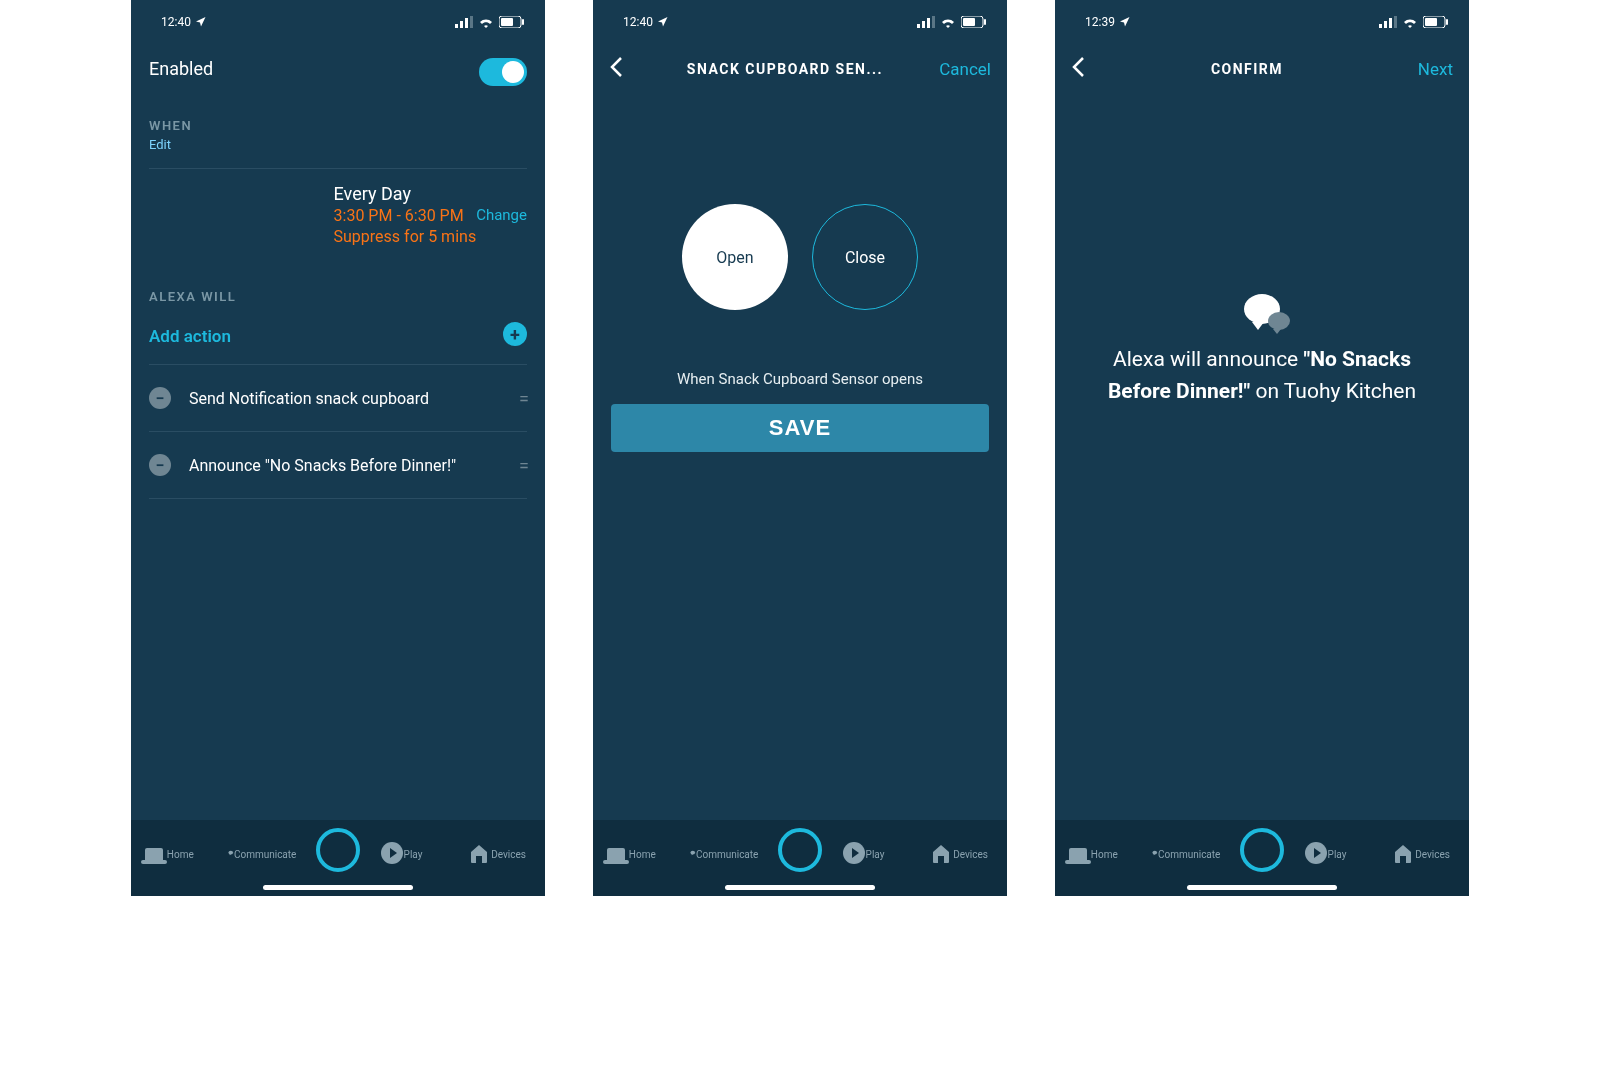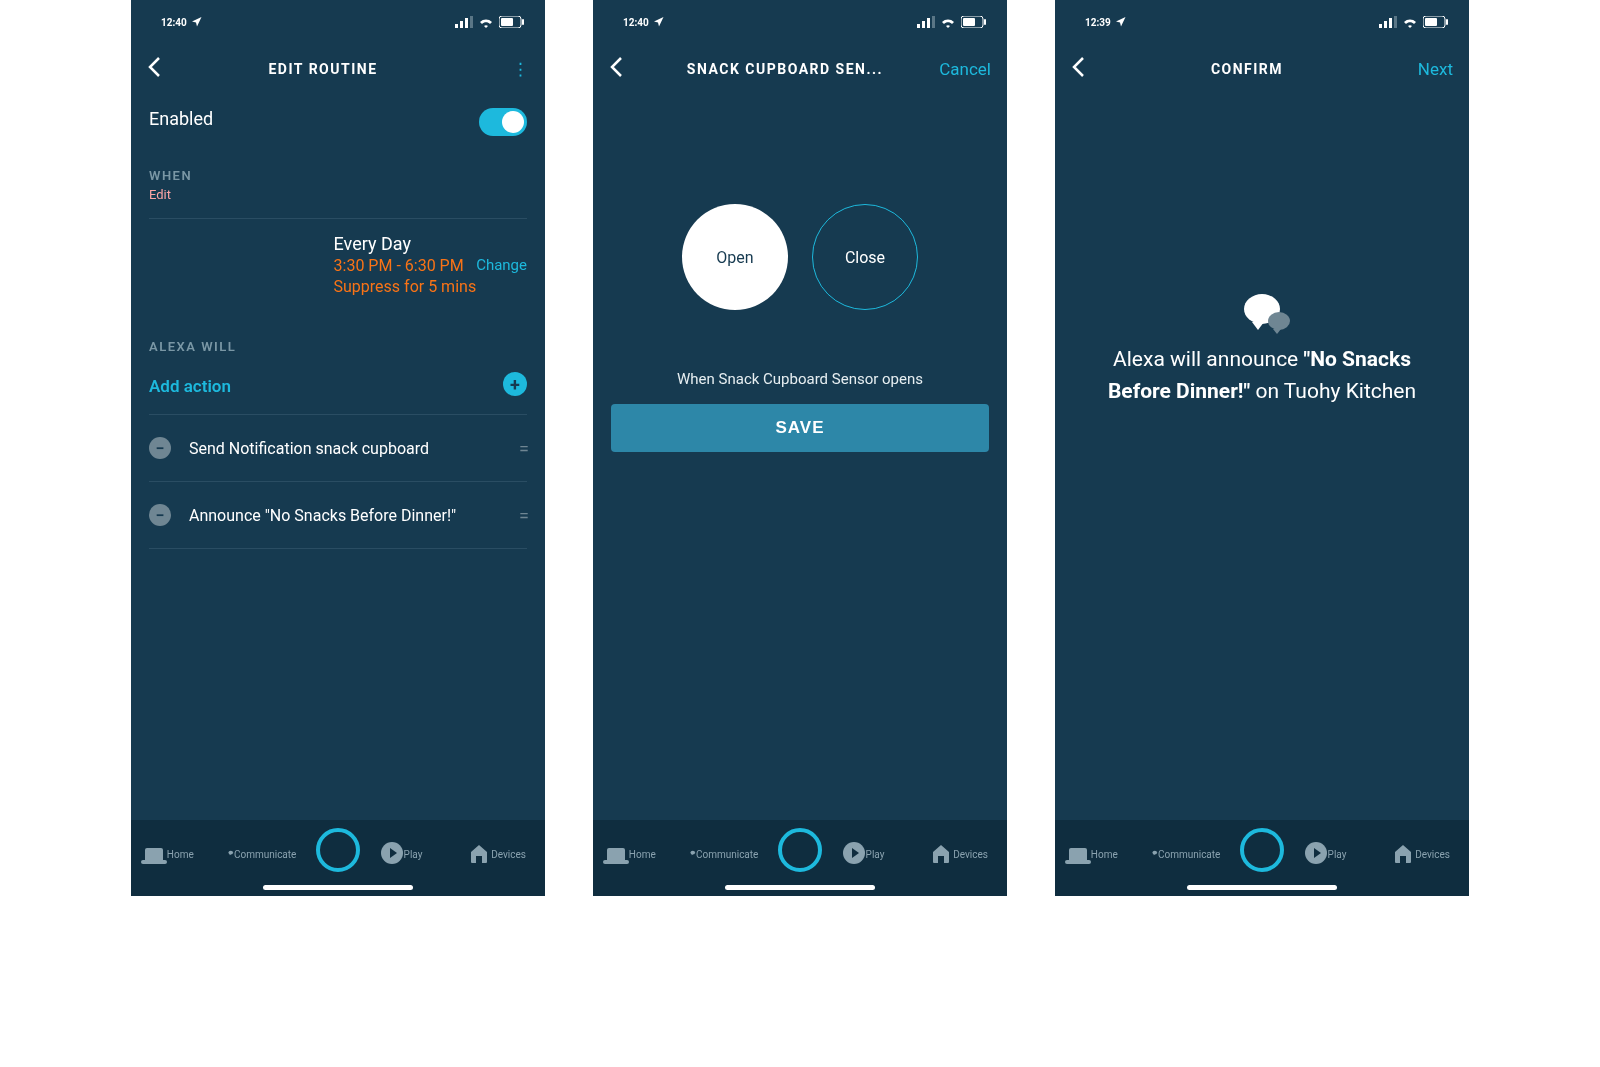--- a/index.html
+++ b/index.html
@@ -21,22 +21,22 @@
     overflow: hidden;
   }
   
   .status-bar {
     height: 44px;
     display: flex;
     justify-content: space-between;
     align-items: center;
     padding: 0 20px 0 30px;
     color: #fff;
-    font-size: 10px;
-    font-weight: 700;
+    font-size: 12px;
+    font-weight: 400;
   }
   .status-left { display: flex; align-items: center; gap: 4px; }
   .status-right { display: flex; align-items: center; gap: 5px; }
   .loc-icon svg, .sig-icon svg, .wifi-icon svg, .bat-icon svg { display:block; }
   
   .app-header {
     height: 50px;
     display: flex;
     align-items: center;
     justify-content: space-between;
@@ -66,21 +66,21 @@
   .toggle {
     width: 48px; height: 28px; background:#1db9dd; border-radius: 14px; position:relative; cursor:pointer;
   }
   .toggle::after {
     content:""; position:absolute; right:3px; top:3px; width:22px; height:22px; background:#fff; border-radius:50%;
   }
   .section-label {
     color:#7a97a5; font-size:13px; letter-spacing:1.5px; font-weight:600; margin-top:18px;
   }
   .trigger-title { font-size:22px; font-weight:700; margin-top:14px; }
-  .edit-link { color:#fca5a5; font-size:13px; margin-top:4px; cursor:pointer; }
+  .edit-link { color:#7dd3fc; font-size:13px; margin-top:4px; cursor:pointer; }
   .divider { border:none; border-top:1px solid #2a4d63; margin:16px 0 0 0; }
   .schedule-block { padding:14px 0; border-bottom:1px solid transparent; }
   .schedule-block .headline { font-size:18px; }
   .schedule-block .sub { font-size:16px; color:#f97316; margin-top:2px; }
   .schedule-block .wrap { display:flex; justify-content:flex-end; align-items:center; }
   .change-link { color:#1db9dd; font-size:15px; cursor:pointer; }
   .add-action-row {
     display:flex; justify-content:space-between; align-items:flex-end;
     padding:18px 0; border-bottom:1px solid #2a4d63;
   }
@@ -102,21 +102,21 @@
   .choice-area { display:flex; justify-content:center; gap:24px; margin-top:110px; }
   .circle-choice {
     width:106px; height:106px; border-radius:50%; display:flex; align-items:center; justify-content:center;
     font-size:16px; cursor:pointer;
   }
   .circle-close { border:1px solid #1db9dd; color:#fff; background:transparent; }
   .circle-open { background:#fff; color:#163a50; }
   .when-text { text-align:center; margin-top:60px; font-size:15px; color:#e6eef1; }
   .save-btn {
     margin:16px 0 0 0; width:100%; height:48px; background:#2d87a8; color:#fff;
-    border:none; border-radius:4px; font-size:17px; letter-spacing:1px; font-weight:600; cursor:pointer;
+    border:none; border-radius:4px; font-size:22px; letter-spacing:1px; font-weight:600; cursor:pointer;
   }
   
   .confirm-block { text-align:center; margin-top:200px; padding:0 20px; }
   .chat-icon {
     display:inline-flex; position:relative; margin-bottom:20px;
   }
   .chat-icon .b1 { width:36px; height:30px; background:#fff; border-radius:50%; position:relative; }
   .chat-icon .b1::after{content:"";position:absolute;bottom:-6px;left:8px;width:0;height:0;border-left:6px solid transparent;border-right:6px solid transparent;border-top:8px solid #fff;}
   .chat-icon .b2 { width:22px; height:18px; background:#6f8693; border-radius:50%; position:absolute; right:-10px; bottom:-6px;}
   .chat-icon .b2::after{content:"";position:absolute;bottom:-4px;left:5px;width:0;height:0;border-left:4px solid transparent;border-right:4px solid transparent;border-top:5px solid #6f8693;}
@@ -168,29 +168,20 @@
       <span class="bat-icon">
         <svg width="26" height="12" viewBox="0 0 26 12">
             <rect x="0" y="0" width="22" height="12" rx="3" fill="none" stroke="#fff" stroke-width="1"></rect>
             <rect x="2" y="2" width="12" height="8" rx="1" fill="#fff"></rect>
             <rect x="23" y="3" width="2" height="6" rx="1" fill="#fff"></rect>
           </svg>
       </span>
     </div>
   </div>
 
-  <div class="app-header">
-    <span class="back">
-      <svg width="14" height="22" viewBox="0 0 14 22" fill="none" stroke="#fff" stroke-width="2.5">
-          <polyline points="12,2 3,11 12,20"></polyline>
-        </svg>
-    </span>
-    <span class="title">EDIT ROUTINE</span>
-    <span class="right-slot more-dots">⋮</span>
-  </div>
 
   <div class="content">
     <div class="row">
       <span class="enabled-label">Enabled</span>
       <div class="toggle"></div>
     </div>
 
     <div class="section-label">WHEN</div>
     <div class="edit-link">Edit</div>
 

